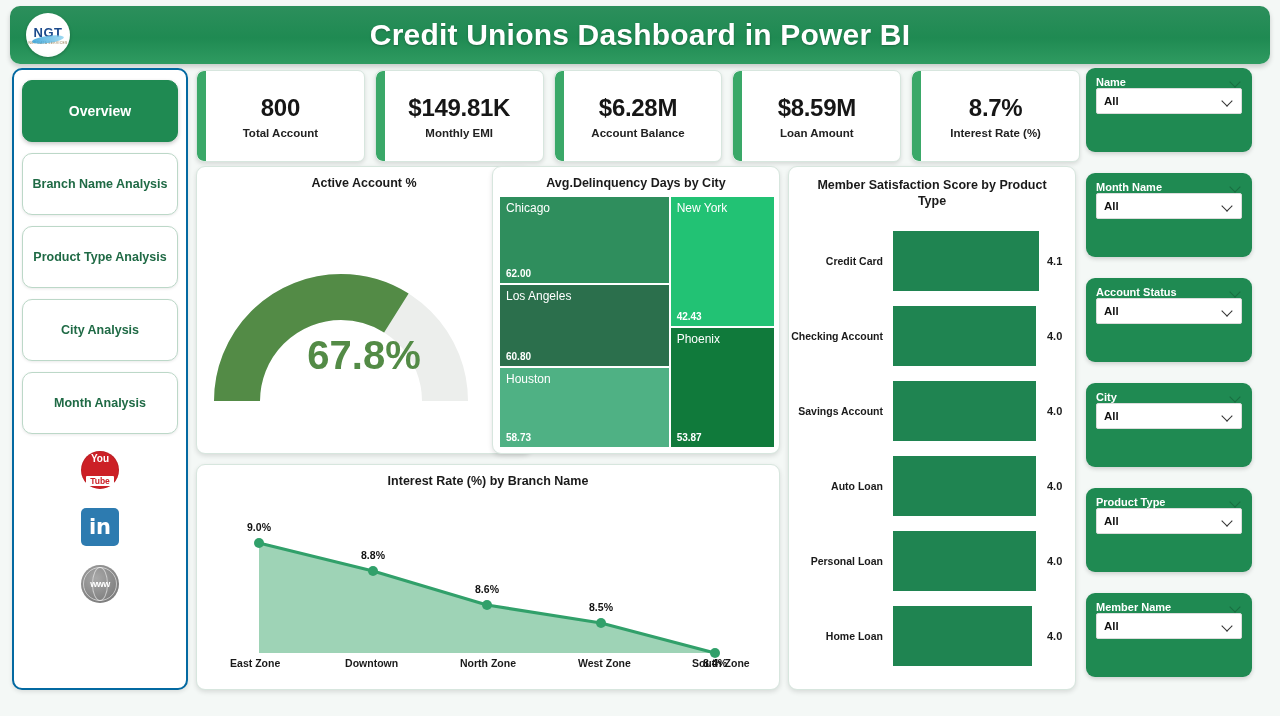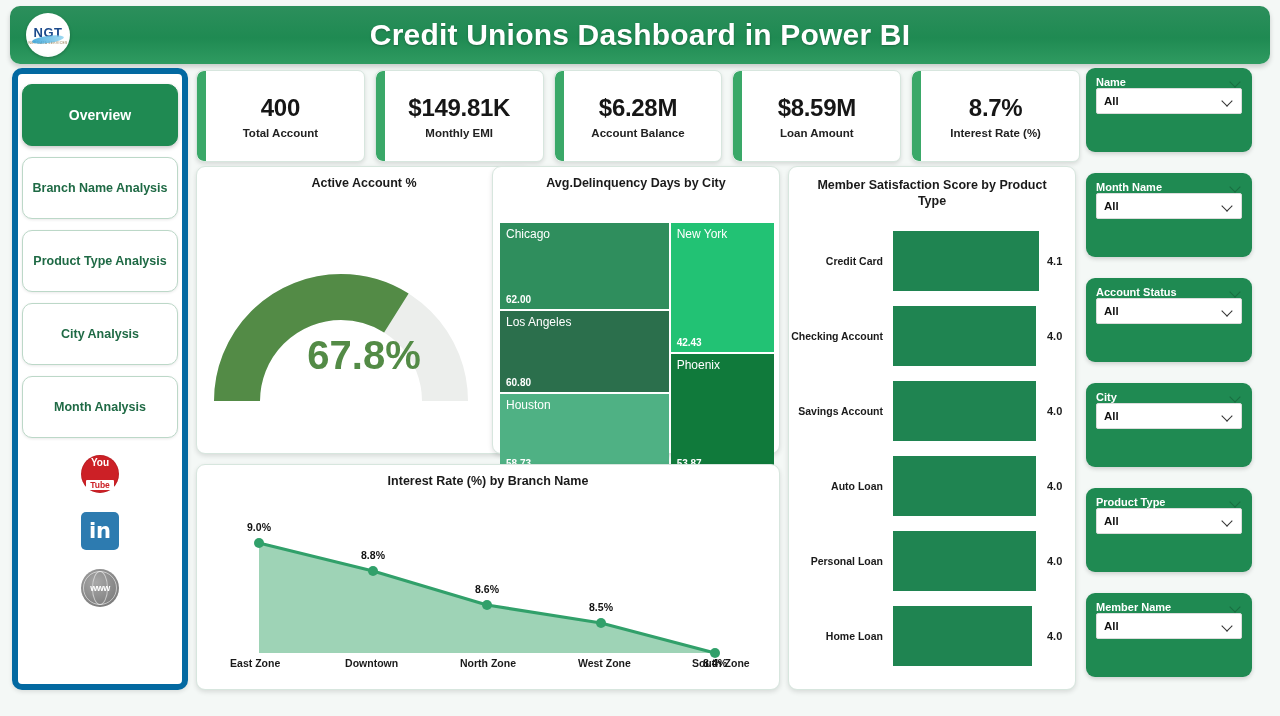--- a/index.html
+++ b/index.html
@@ -42,21 +42,21 @@
   }
   .header-title {
     width: 100%; text-align: center; color: #ffffff;
     font-size: 30px; font-weight: bold; letter-spacing: .2px;
     text-shadow: 0 1px 2px rgba(0,0,0,.25);
   }
 
   
   .sidebar {
     position: absolute; left: 12px; top: 68px; width: 176px; height: 622px;
-    background: #ffffff; border: 6px solid #0369a1; border-radius: 10px;
+    background: #ffffff; border: 2px solid #0369a1; border-radius: 10px;
     box-shadow: 0 2px 4px rgba(0,0,0,.10);
     padding: 10px 9px;
     display: flex; flex-direction: column; align-items: center;
   }
   .nav-btn {
     width: 156px; height: 62px; margin-bottom: 11px;
     border-radius: 10px;
     display: flex; align-items: center; justify-content: center;
     font-size: 12.5px; font-weight: bold; color: #1f6a45;
     background: #ffffff; border: 1px solid #bcd8c8;
@@ -126,21 +126,21 @@
   #gauge-card { left: 196px; top: 166px; width: 336px; height: 288px; }
   .gauge-wrap { position: relative; width: 100%; height: 238px; }
   .gauge-value {
     position: absolute; left: 0; right: 0; top: 142px; text-align: center;
     font-size: 40px; font-weight: bold; color: #538b46;
   }
 
   
   #treemap-card { left: 492px; top: 166px; width: 288px; height: 288px; }
   .treemap { position: absolute; left: 7px; top: 30px; width: 274px; height: 250px;
-             display: flex; gap: 2px; margin-top: 26px; }
+             display: flex; gap: 2px; }
   .tm-col { display: flex; flex-direction: column; gap: 2px; }
   .tm-cell { position: relative; color: #fff; overflow: hidden; }
   .tm-name { position: absolute; left: 6px; top: 4px; font-size: 12px; }
   .tm-val  { position: absolute; left: 6px; bottom: 4px; font-size: 10px; font-weight: bold; }
 
   
   #bar-card { left: 788px; top: 166px; width: 288px; height: 524px; }
   .bar-list { position: absolute; left: 0; top: 56px; right: 0; bottom: 16px;
               display: flex; flex-direction: column; justify-content: space-around; }
   .bar-row { display: flex; align-items: center; height: 60px; }
@@ -222,21 +222,21 @@
         <span>in</span>
       </div>
       <div class="social-icon www">
         <span>www</span>
       </div>
     </div>
   </div>
 
   <div class="kpi-row">
     <div class="kpi">
-      <div class="kpi-value">400</div>
+      <div class="kpi-value">800</div>
       <div class="kpi-label">Total Account</div>
     </div>
     <div class="kpi">
       <div class="kpi-value">$149.81K</div>
       <div class="kpi-label">Monthly EMI</div>
     </div>
     <div class="kpi">
       <div class="kpi-value">$6.28M</div>
       <div class="kpi-label">Account Balance</div>
     </div>

